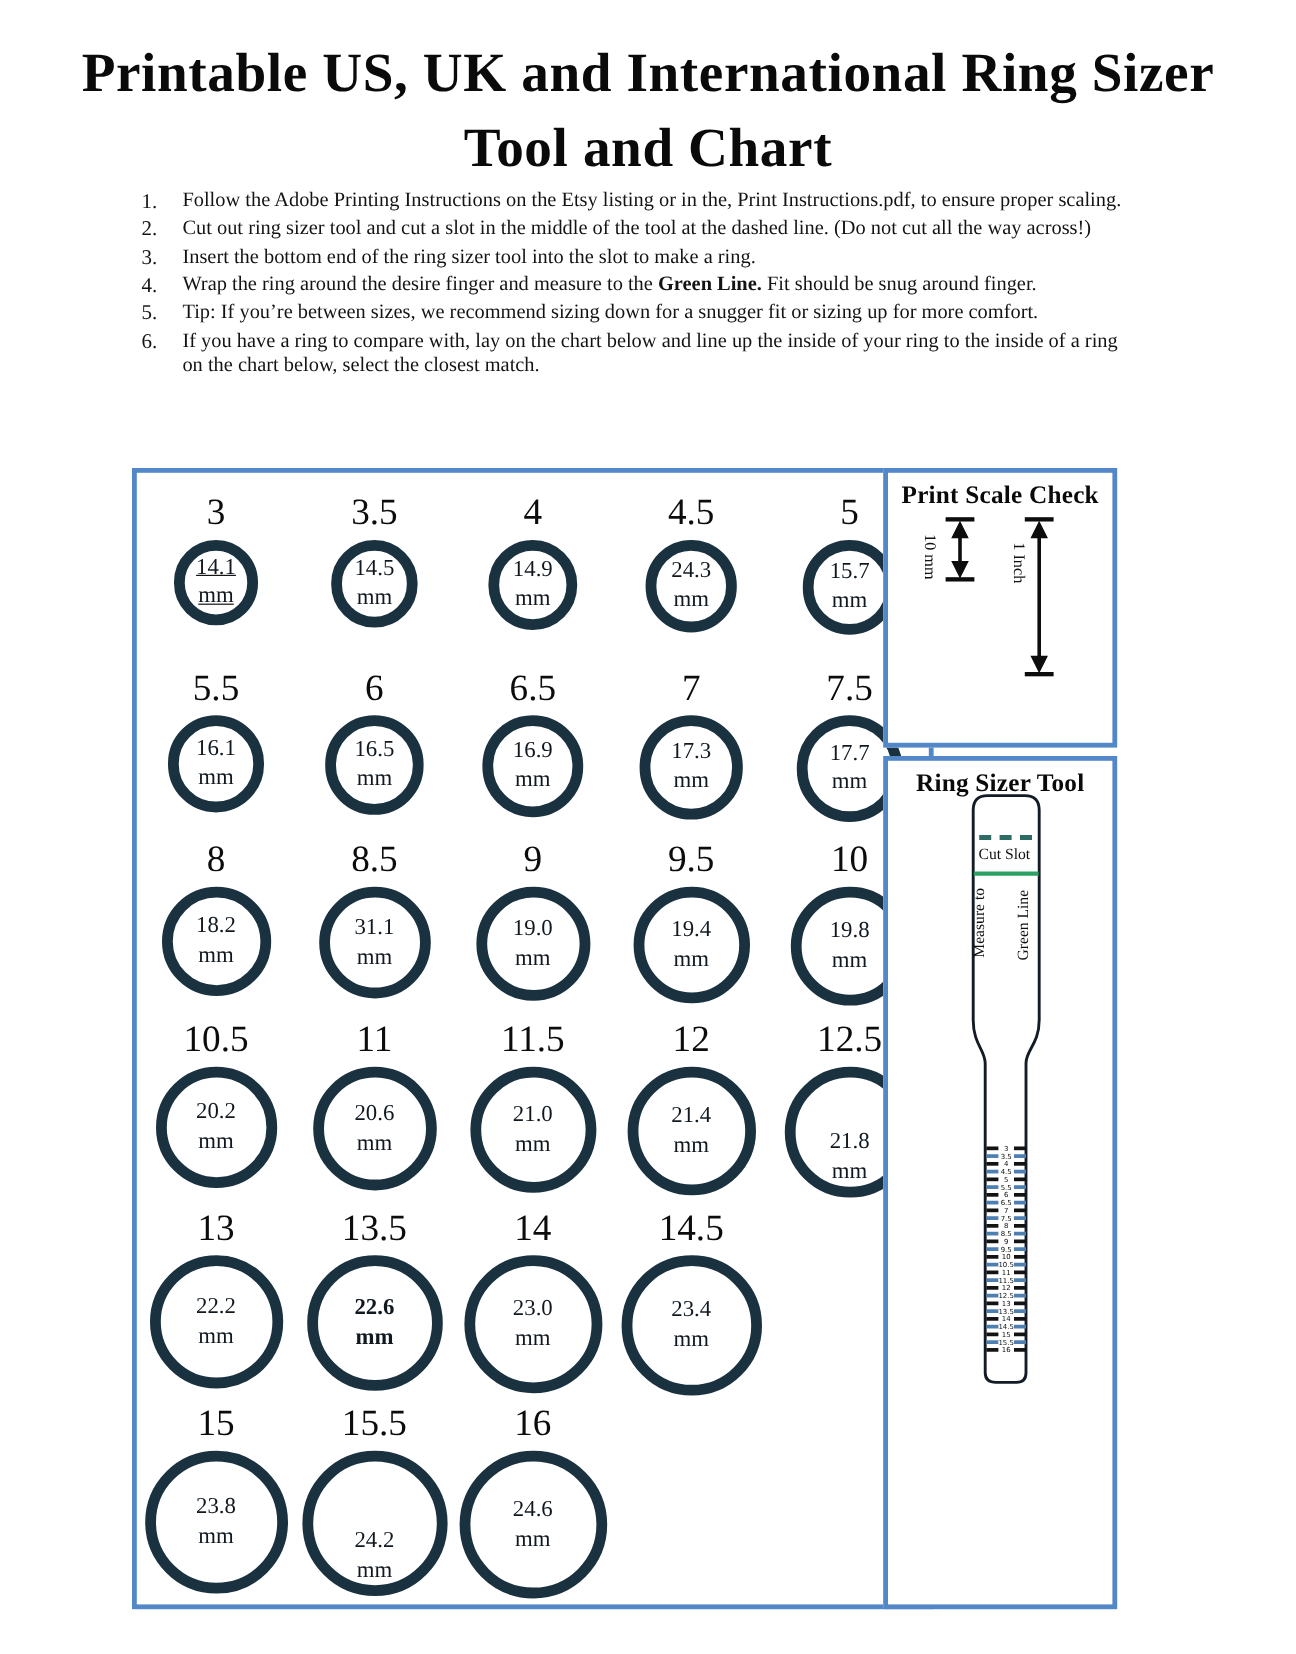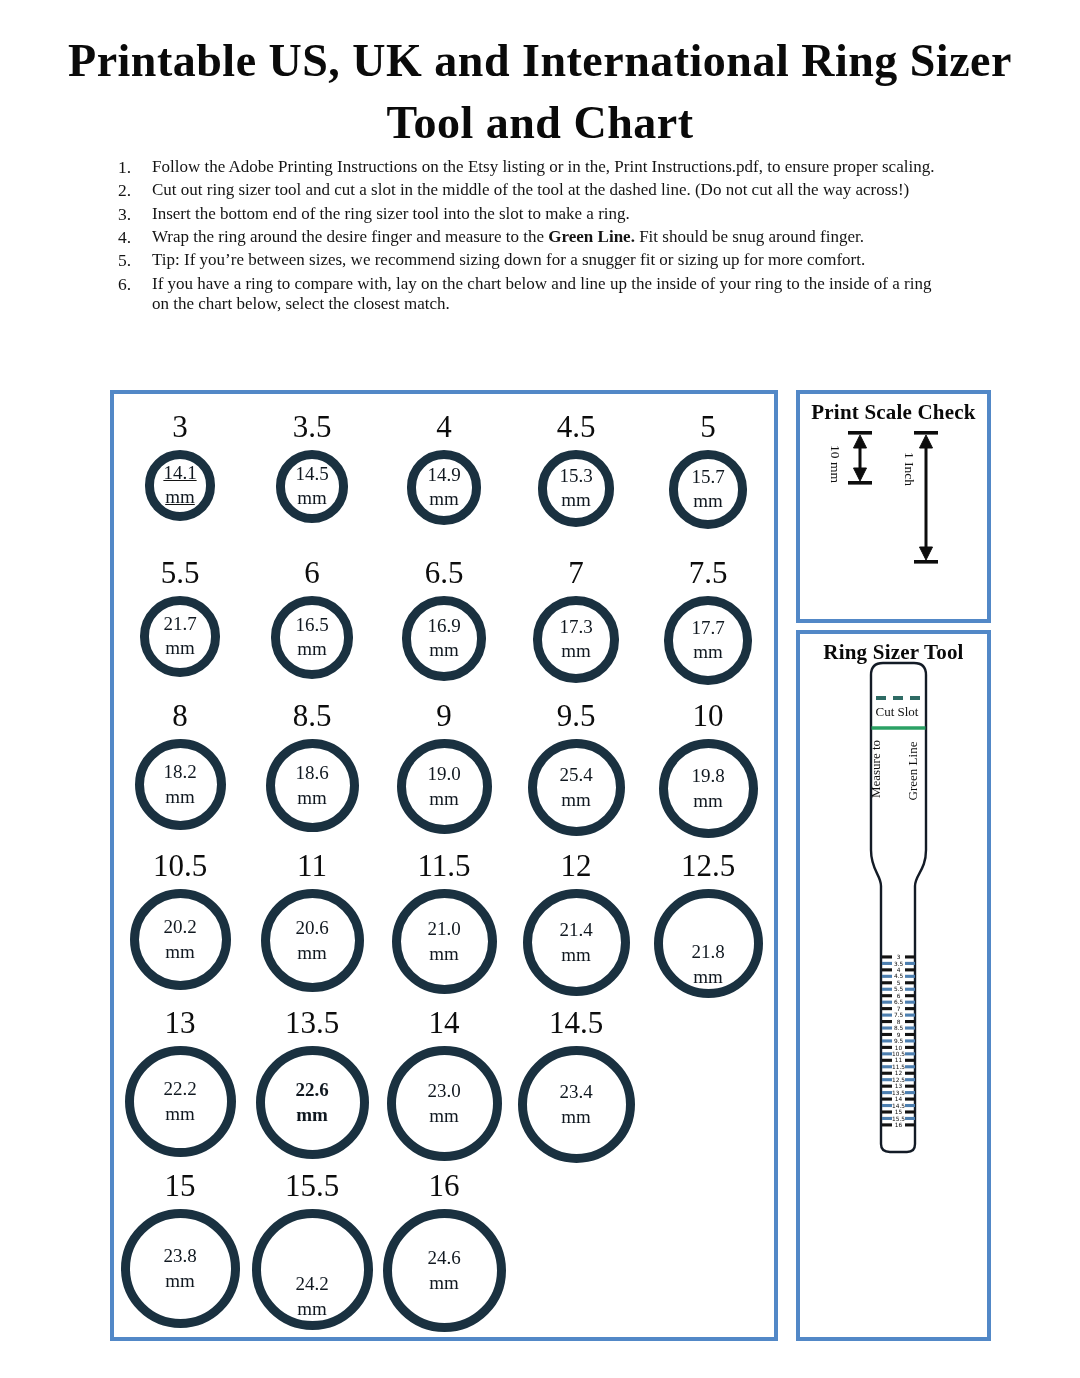--- a/index.html
+++ b/index.html
@@ -38,21 +38,21 @@
   .c-cell{width:20%;display:flex;flex-direction:column;align-items:center;}
   .c-label{font-size:31px;height:44px;line-height:42px;color:#0c0c0c;}
   .c-circle{
     border:9px solid var(--ring-navy);border-radius:50%;
     display:flex;flex-direction:column;align-items:center;justify-content:center;
     background:#fff;
   }
   .c-mm{font-size:19px;line-height:1.28;text-align:center;color:#101820;}
   
   .side-box{
-    position:absolute;left:796px;width:195px;background:#fff;
+    position:absolute;left:736px;width:195px;background:#fff;
     border:4px solid var(--box-border);
   }
   .scale-box{top:390px;height:233px;}
   .tool-box{top:630px;height:711px;}
   .side-title{
     text-align:center;font-size:21px;font-weight:bold;color:#0a0a0a;
     padding-top:6px;letter-spacing:.2px;
   }
   .side-svg{position:absolute;left:0;top:0;width:100%;height:100%;}
   
@@ -124,41 +124,41 @@
           <div class="c-mm">
             <div>14.9</div>
             <div>mm</div>
           </div>
         </div>
       </div>
       <div class="c-cell">
         <div class="c-label">4.5</div>
         <div class="c-circle" style="width: 76.5px; height: 76.5px;">
           <div class="c-mm">
-            <div>15.3</div>
+            <div>24.3</div>
             <div>mm</div>
           </div>
         </div>
       </div>
       <div class="c-cell">
         <div class="c-label">5</div>
         <div class="c-circle" style="width: 78.5px; height: 78.5px;">
           <div class="c-mm">
             <div>15.7</div>
             <div>mm</div>
           </div>
         </div>
       </div>
     </div>
     <div class="c-row" style="height: 143px;">
       <div class="c-cell">
         <div class="c-label">5.5</div>
         <div class="c-circle" style="width: 80.5px; height: 80.5px;">
           <div class="c-mm">
-            <div>21.7</div>
+            <div>16.1</div>
             <div>mm</div>
           </div>
         </div>
       </div>
       <div class="c-cell">
         <div class="c-label">6</div>
         <div class="c-circle" style="width: 82.5px; height: 82.5px;">
           <div class="c-mm">
             <div>16.5</div>
             <div>mm</div>
@@ -200,39 +200,39 @@
           <div class="c-mm">
             <div>18.2</div>
             <div>mm</div>
           </div>
         </div>
       </div>
       <div class="c-cell">
         <div class="c-label">8.5</div>
         <div class="c-circle" style="width: 93px; height: 93px;">
           <div class="c-mm">
-            <div>18.6</div>
+            <div>31.1</div>
             <div>mm</div>
           </div>
         </div>
       </div>
       <div class="c-cell">
         <div class="c-label">9</div>
         <div class="c-circle" style="width: 95px; height: 95px;">
           <div class="c-mm">
             <div>19.0</div>
             <div>mm</div>
           </div>
         </div>
       </div>
       <div class="c-cell">
         <div class="c-label">9.5</div>
         <div class="c-circle" style="width: 97px; height: 97px;">
           <div class="c-mm">
-            <div>25.4</div>
+            <div>19.4</div>
             <div>mm</div>
           </div>
         </div>
       </div>
       <div class="c-cell">
         <div class="c-label">10</div>
         <div class="c-circle" style="width: 99px; height: 99px;">
           <div class="c-mm">
             <div>19.8</div>
             <div>mm</div>

